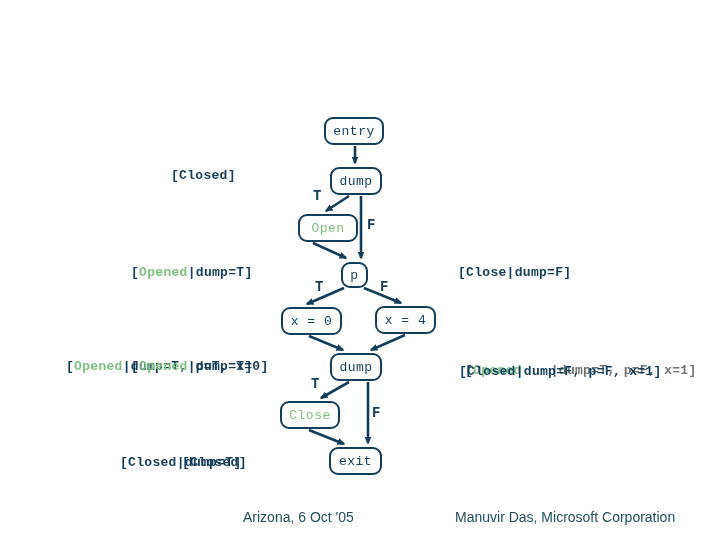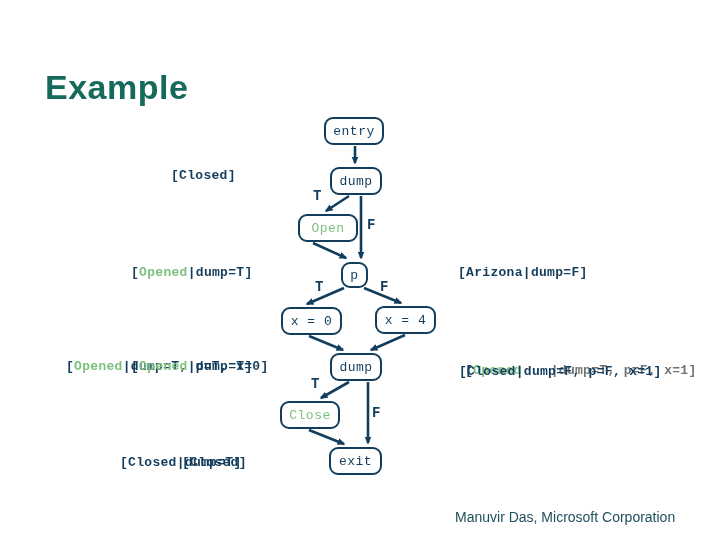--- a/index.html
+++ b/index.html
@@ -14,21 +14,20 @@
   .edge-label{position:absolute;font-family:"Liberation Mono","DejaVu Sans Mono",monospace;
         font-weight:bold;font-size:14px;}
   .state-label{position:absolute;font-family:"Liberation Mono","DejaVu Sans Mono",monospace;
         font-weight:bold;font-size:13px;letter-spacing:0.3px;white-space:pre;}
   svg.edges{position:absolute;left:0;top:0;width:720px;height:540px;pointer-events:none;}
 </style>
 </head>
 <body>
 
 <div class="slide">
-  <div class="title" style="color: rgb(22, 106, 92);">Example</div>
 
   <svg class="edges" id="edge-svg" viewBox="0 0 720 540" xmlns="http://www.w3.org/2000/svg">
       <defs>
         <marker id="arw" markerWidth="9" markerHeight="8" refX="6.5" refY="3.5" orient="auto" markerUnits="userSpaceOnUse">
           <path d="M0,0 L8,3.5 L0,7 Z" fill="#123D5C"></path>
         </marker>
       </defs>
       <line x1="355" y1="146" x2="355" y2="163" stroke="#123D5C" stroke-width="2.6" marker-end="url(#arw)"></line>
       <line x1="349" y1="196" x2="326" y2="211" stroke="#123D5C" stroke-width="2.6" marker-end="url(#arw)"></line>
       <line x1="361" y1="196" x2="361" y2="258" stroke="#123D5C" stroke-width="2.6" marker-end="url(#arw)"></line>
@@ -53,23 +52,24 @@
       <div class="node" style="left: 280px; top: 401px; width: 60px; height: 28px; border-color: rgb(18, 61, 92); color: rgb(124, 193, 126);">Close</div>
       <div class="node" style="left: 329px; top: 447px; width: 53px; height: 28px; border-color: rgb(18, 61, 92); color: rgb(18, 61, 92);">exit</div>
       <div class="edge-label" style="left: 313px; top: 188px; color: rgb(18, 61, 92);">T</div>
       <div class="edge-label" style="left: 367px; top: 217px; color: rgb(18, 61, 92);">F</div>
       <div class="edge-label" style="left: 315px; top: 279px; color: rgb(18, 61, 92);">T</div>
       <div class="edge-label" style="left: 380px; top: 279px; color: rgb(18, 61, 92);">F</div>
       <div class="edge-label" style="left: 311px; top: 376px; color: rgb(18, 61, 92);">T</div>
       <div class="edge-label" style="left: 372px; top: 405px; color: rgb(18, 61, 92);">F</div>
       <div class="state-label" style="left: 171px; top: 168px;"><span style="color: rgb(18, 61, 92);">[Closed]</span></div>
       <div class="state-label" style="left: 131px; top: 265px;"><span style="color: rgb(18, 61, 92);">[</span><span style="color: rgb(124, 193, 126);">Opened</span><span style="color: rgb(18, 61, 92);">|dump=T]</span></div>
-      <div class="state-label" style="left: 458px; top: 265px;"><span style="color: rgb(18, 61, 92);">[Arizona|dump=F]</span></div>
+      <div class="state-label" style="left: 458px; top: 265px;"><span style="color: rgb(18, 61, 92);">[Close|dump=F]</span></div>
       <div class="state-label" style="left: 66px; top: 359px;"><span style="color: rgb(18, 61, 92);">[</span><span style="color: rgb(124, 193, 126);">Opened</span><span style="color: rgb(18, 61, 92);">|dump=T, p=T, x=0]</span></div>
       <div class="state-label" style="left: 131px; top: 359px;"><span style="color: rgb(18, 61, 92);">[</span><span style="color: rgb(124, 193, 126);">Opened</span><span style="color: rgb(18, 61, 92);">|dump=T]</span></div>
       <div class="state-label" style="left: 465px; top: 363px;"><span style="color: rgb(18, 61, 92);">[</span><span style="color: rgb(124, 193, 126);">Opened</span><span style="color: #737373; padding-left: 29px;">|dump=T, p=F, x=1]</span></div>
       <div class="state-label" style="left: 459px; top: 364px;"><span style="color: rgb(18, 61, 92);">[Closed|dump=F, p=F, x=1]</span></div>
       <div class="state-label" style="left: 120px; top: 455px;"><span style="color: rgb(18, 61, 92);">[Closed|dump=T]</span></div>
       <div class="state-label" style="left: 182px; top: 455px;"><span style="color: rgb(18, 61, 92);">[Closed]</span></div>
     </div>
 
+  <div class="footer" style="left: 243px; color: rgb(32, 80, 94);">Arizona, 6 Oct '05</div>
   <div class="footer" style="left: 455px; color: rgb(32, 80, 94);">Manuvir Das, Microsoft Corporation</div>
 </div>
 
 </body></html>

